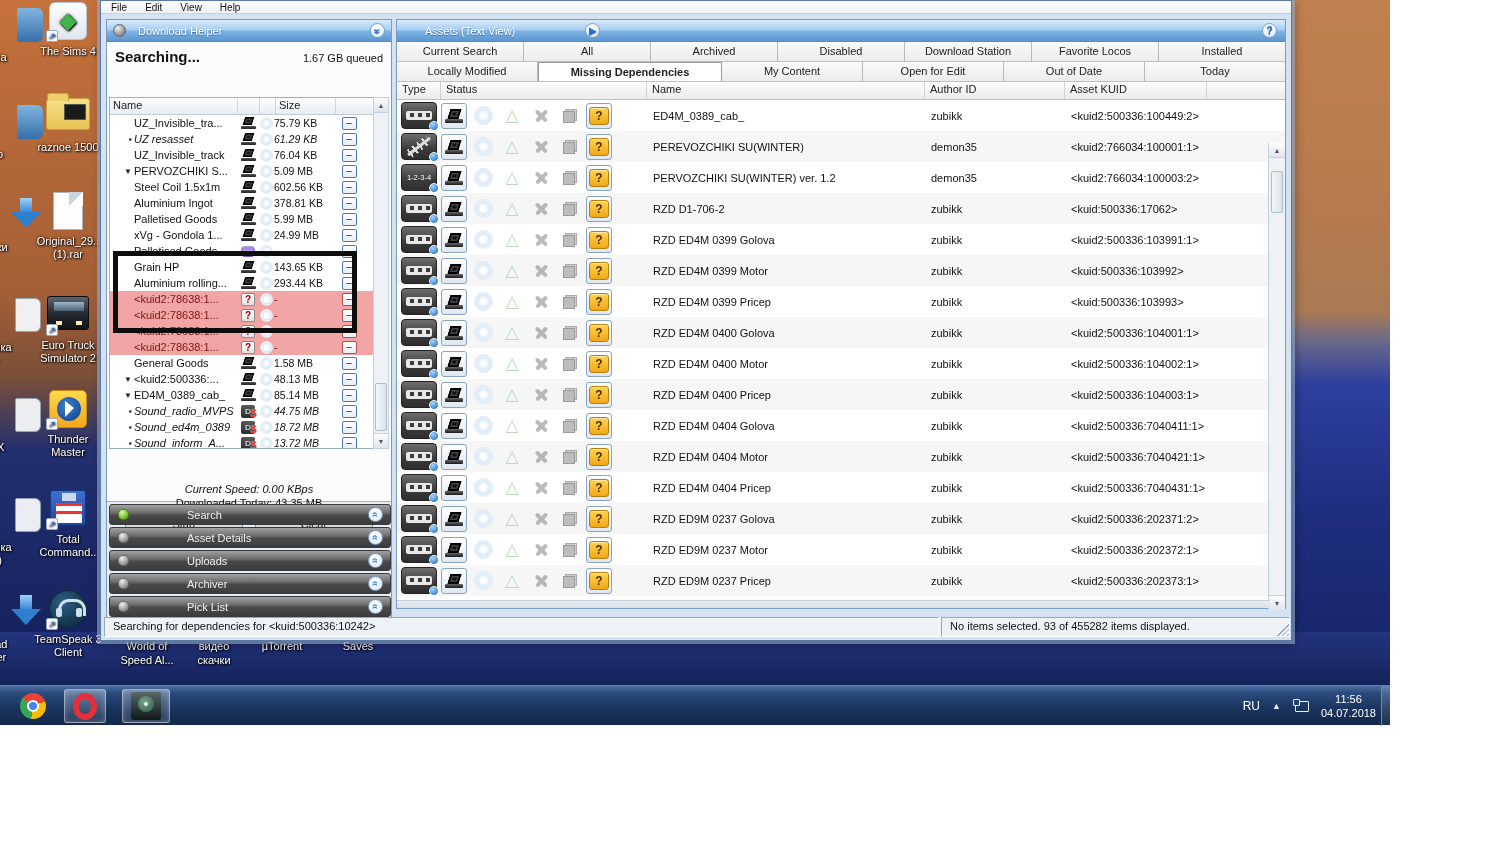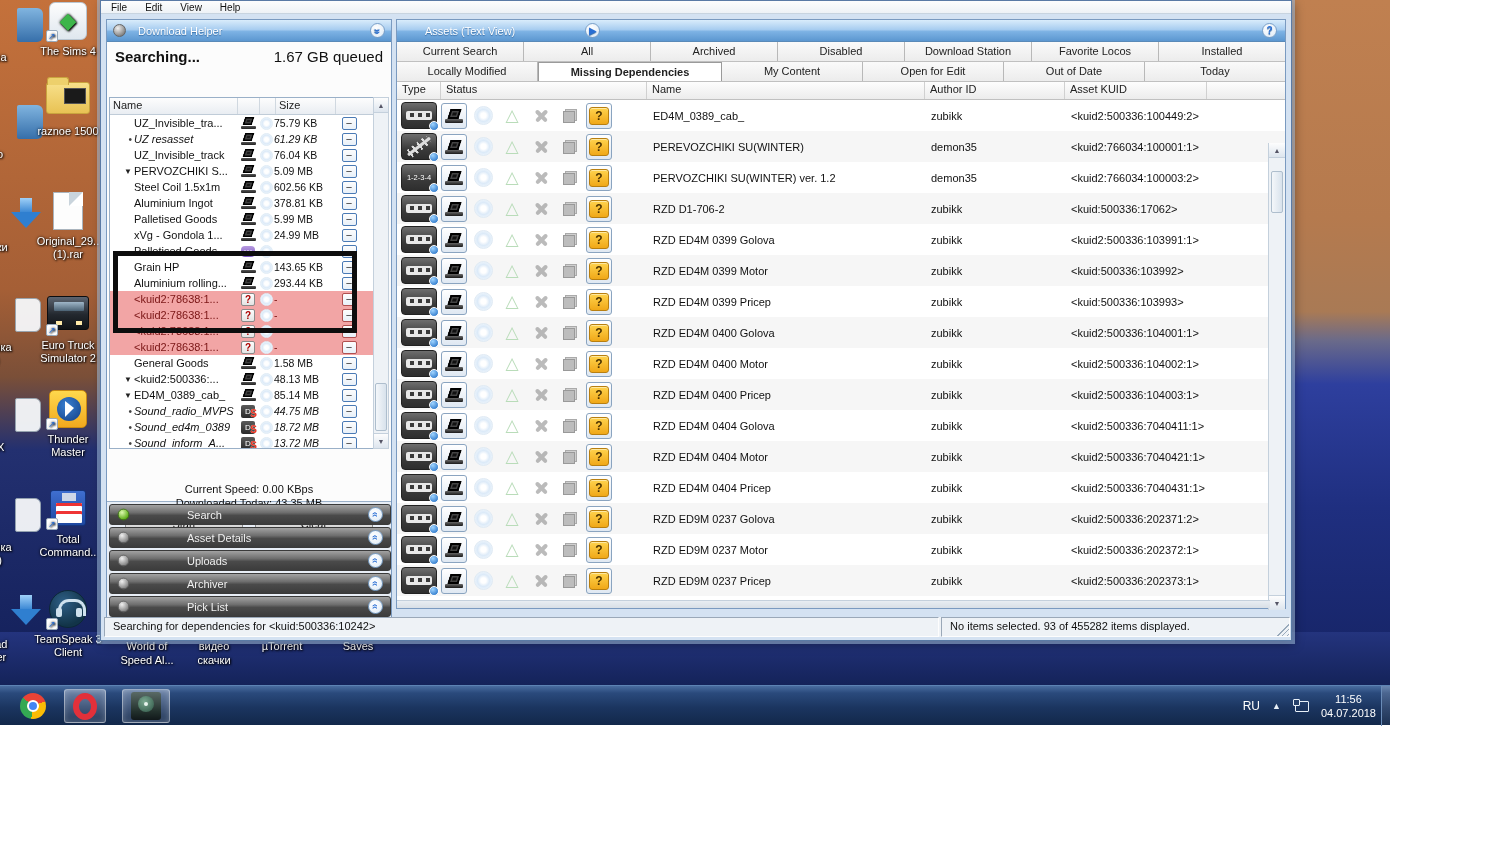--- a/index.html
+++ b/index.html
@@ -79,21 +79,21 @@
   .orb.green { background:radial-gradient(circle at 35% 30%,#dcf8ae,#63b01e 70%,#3d7a10); border-color:#3d7a10; }
   .roundbtn { width:15px; height:15px; border-radius:50%; background:radial-gradient(circle at 40% 35%,#ffffff,#dce9f5); border:1px solid #7aa0c8; color:#2a6fd4; font-size:10px; font-weight:bold; display:grid; place-items:center; line-height:1; }
   .chev { display:inline-block; transform:rotate(90deg); letter-spacing:-1px; }
   .chev.up { transform:rotate(-90deg); }
 
   
   .dh-panel { position:absolute; left:5px; top:18px; width:286px; height:599px; border:1px solid #7a9ac0; background:#e8eef6; }
   .dh-top { position:absolute; left:0; top:22px; width:100%; height:460px; background:#fcfcfc; border-bottom:1px solid #9ab0c8; }
   .dh-search-row { display:flex; align-items:baseline; padding:6px 8px 4px 8px; }
   .dh-searching { font-size:15px; font-weight:bold; color:#111; }
-  .dh-queued { margin-left:auto; font-size:15px; color:#111; }
+  .dh-queued { margin-left:auto; font-size:11px; color:#111; }
   .dh-list { position:absolute; left:2px; top:55px; width:266px; height:352px; border:1px solid #9ab0c8; background:#fff; overflow:hidden; }
   .dh-cols { display:flex; height:17px; background:linear-gradient(180deg,#fdfdfd,#e9edf2); border-bottom:1px solid #c0ccd8; font-size:11px; color:#222; }
   .dh-cols .c { border-right:1px solid #d0d8e0; padding:1px 3px; }
   .dh-rows { height:334px; }
   .dh-row { display:flex; align-items:center; height:16px; font-size:11px; color:#111; }
   .dh-row.italic .dh-name, .dh-row.italic .dh-size { font-style:italic; }
   .dh-row.red { background:#f2a5a5; color:#7a1515; }
   .dh-pre { width:24px; text-align:right; font-size:8px; color:#222; padding-right:2px; flex:none; }
   .dh-pre.child { font-size:10px; color:#444; }
   .dh-name { width:104px; flex:none; white-space:nowrap; overflow:hidden; }
@@ -237,21 +237,21 @@
       <span class="lbl">ster</span>
     </div>
 
     <div class="dicon" style="left:29px;top:2px;">
       <div class="art">
           <div class="art-sims">◆</div>
         <span class="shortcut-arrow">↗</span>
         </div>
       <span class="lbl">The Sims 4</span>
     </div>
-    <div class="dicon" style="left:29px;top:76px;">
+    <div class="dicon" style="left:29px;top:92px;">
       <div class="art">
           <div class="art-folder">
             <div class="patch"></div>
           </div>
         </div>
       <span class="lbl">raznoe 1500</span>
     </div>
     <div class="dicon" style="left:29px;top:192px;">
       <div class="art">
           <div class="art-file"></div>
@@ -610,21 +610,21 @@
                   <span class="btn-minus">−</span>
                 </span>
               </div>
             </div>
         </div>
         <div class="dh-scroll">
           <div class="sc-arrow">▲</div>
           <div class="sc-thumb" style="top:285px;height:48px;"></div>
           <div class="sc-arrow bottom">▼</div>
         </div>
-        <div class="dh-speed" style="margin-top:414px;">Current Speed: 0.00 KBps</div>
+        <div class="dh-speed" style="margin-top:414px;font-style:italic;">Current Speed: 0.00 KBps</div>
         <div class="dh-speed">Downloaded Today: 43.35 MB</div>
         <div class="dh-buttons">
           <div class="pushbtn">Start</div>
           <div class="pushbtn">Clear</div>
         </div>
       </div>
       <div class="dh-sections">
         <div class="acc">
           <span class="orb green"></span>
           <span>Search</span>

